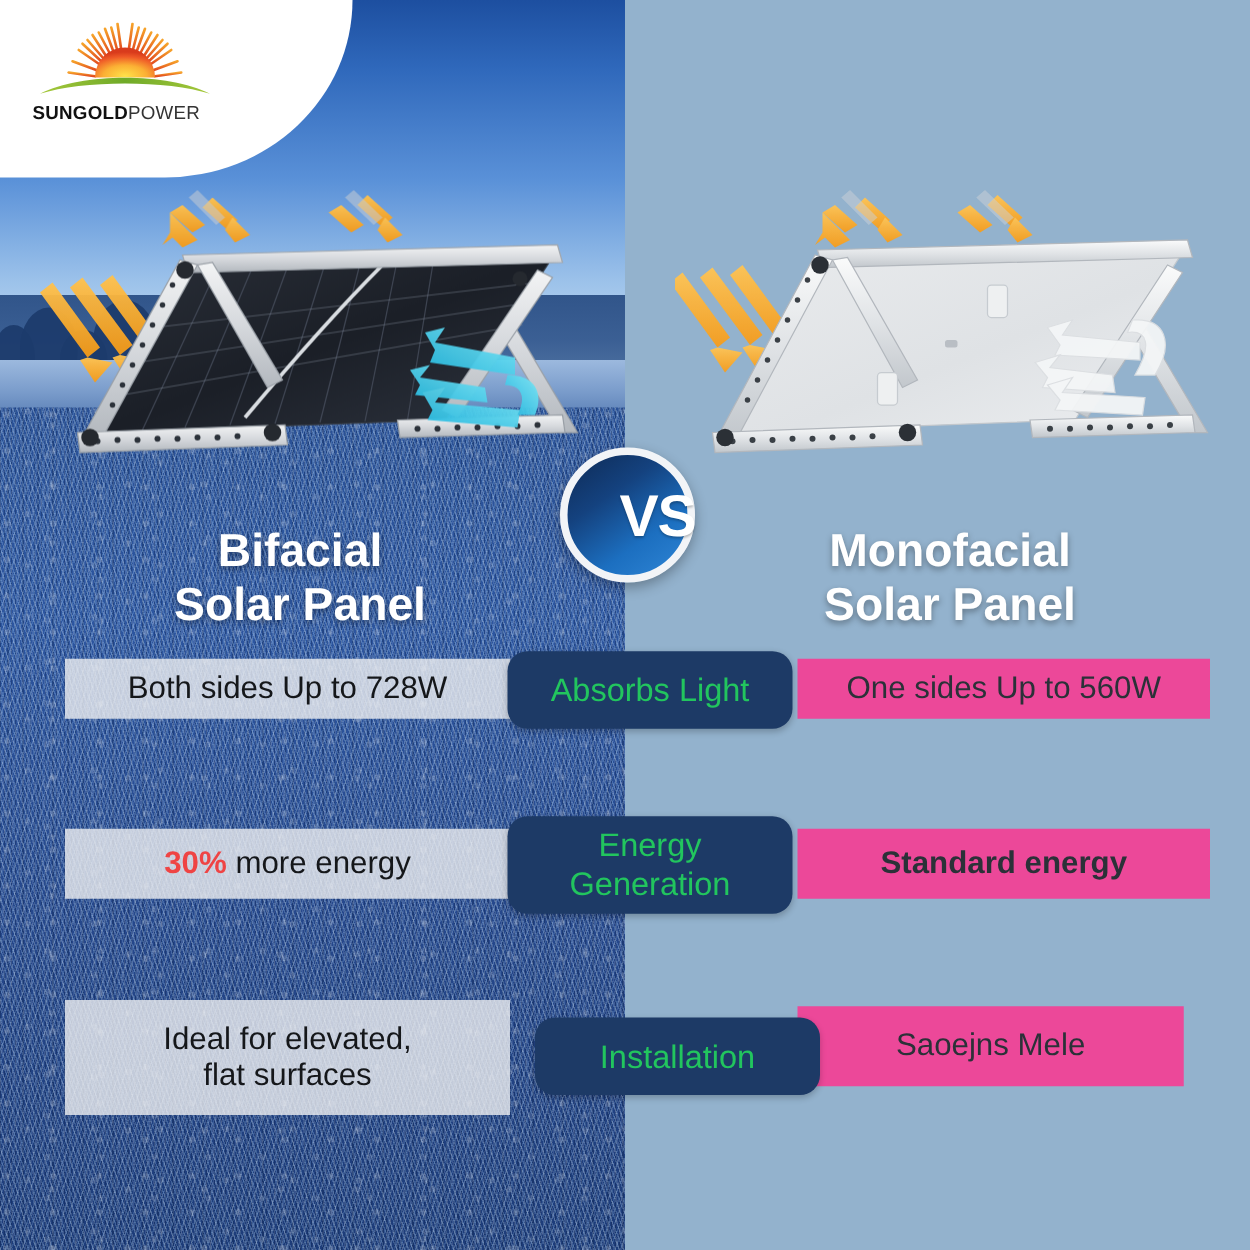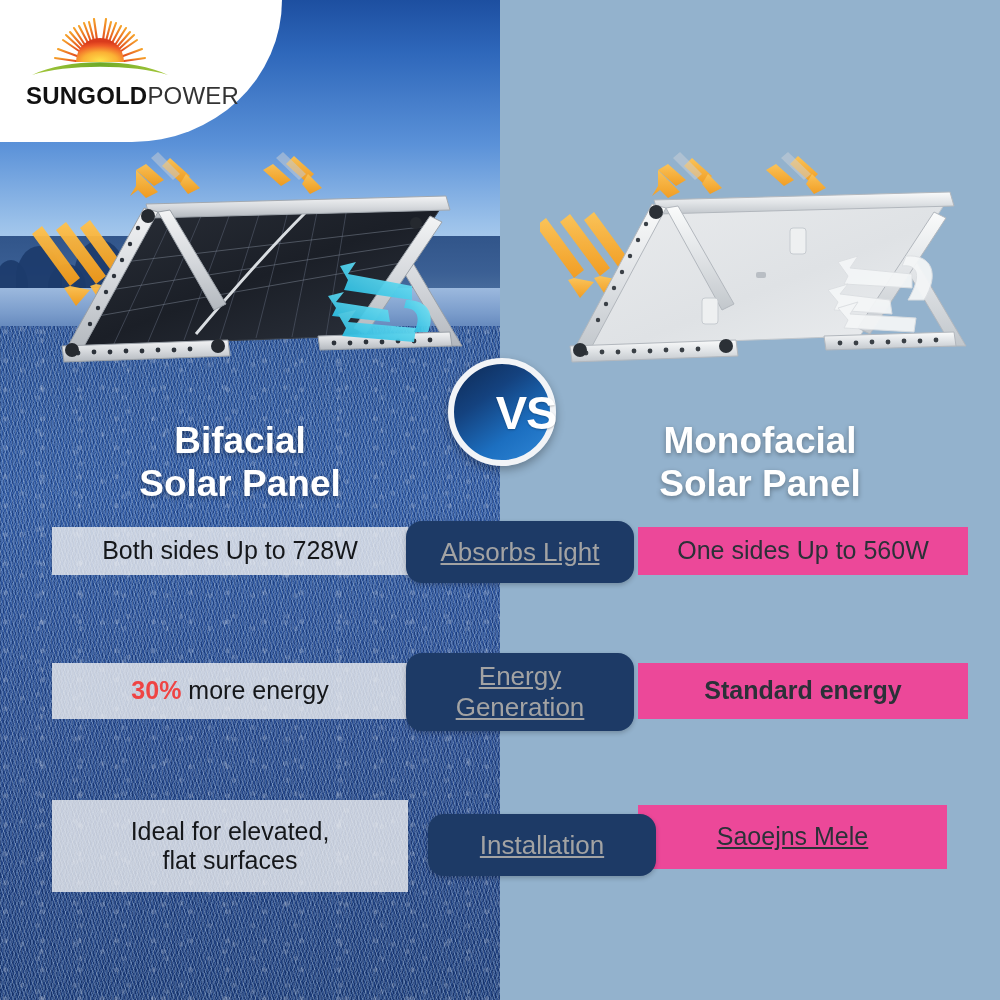--- a/index.html
+++ b/index.html
@@ -68,21 +68,21 @@
   .logo-plate {
     position:absolute; left:0; top:0; width:282px; height:142px;
     background:#ffffff;
     border-bottom-right-radius:150px 142px;
     z-index:40;
   }
   .logo-wrap { position:absolute; left:26px; top:18px; width:180px; }
   .sun-mark { position:relative; width:148px; height:62px; }
   .sun-mark svg { display:block; }
   .logo-text {
-    margin-top:2px; font-size:24px; letter-spacing:.2px; white-space:nowrap;
+    margin-top:2px; font-size:15px; letter-spacing:.2px; white-space:nowrap;
   }
   .logo-text .b { font-weight:bold; color:#111; }
   .logo-text .l { font-weight:400; color:#333; }
 
   
   .panel-art { position:absolute; z-index:20; }
   .panel-left  { left:18px;  top:150px; width:470px; height:240px; }
   .panel-right { left:540px; top:150px; width:440px; height:240px; }
 
   
@@ -126,41 +126,40 @@
     color:#15171a;
     font-size:25px;
   }
   .cell-right {
     background:#ec4899;
     color:#2b3138;
     font-size:25px;
   }
   .cell-mid {
     background:#1d3a66;
-    color:#a3a3a3;
+    color:#22c55e;
     font-size:26px;
     border-radius:16px;
     box-shadow:0 2px 5px rgba(0,0,0,.22);
     z-index:3;
-    text-decoration:underline;
   }
   .hl { color:#ef4444; font-weight:bold; }
 
   
   .r1-left  { left:52px;  top:0;  width:356px; height:48px; }
   .r1-mid   { left:406px; top:-6px; width:228px; height:62px; }
   .r1-right { left:638px; top:0;  width:330px; height:48px; }
   
   .r2-left  { left:52px;  top:10px; width:356px; height:56px; }
   .r2-mid   { left:406px; top:0;   width:228px; height:78px; }
   .r2-right { left:638px; top:10px; width:330px; height:56px;font-weight:bold; }
   
   .r3-left  { left:52px;  top:0;   width:356px; height:92px; }
   .r3-mid   { left:428px; top:14px; width:228px; height:62px; }
-  .r3-right { left:638px; top:5px;  width:309px; height:64px;text-decoration:underline; }
+  .r3-right { left:638px; top:5px;  width:309px; height:64px; }
 </style>
 </head>
 <body>
 
 <div class="stage">
 
   <div class="bg-right"></div>
 
   <div class="bg-left">
     <div class="sky"></div>

